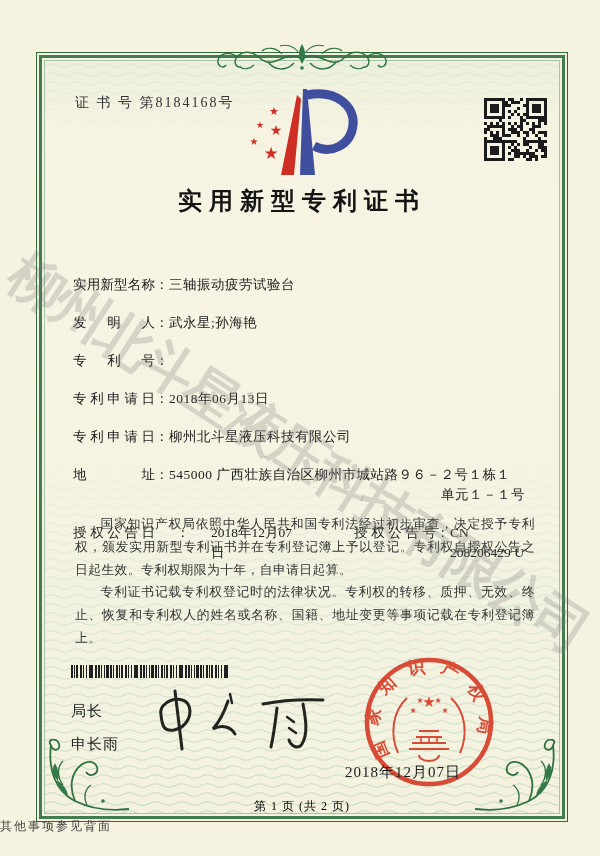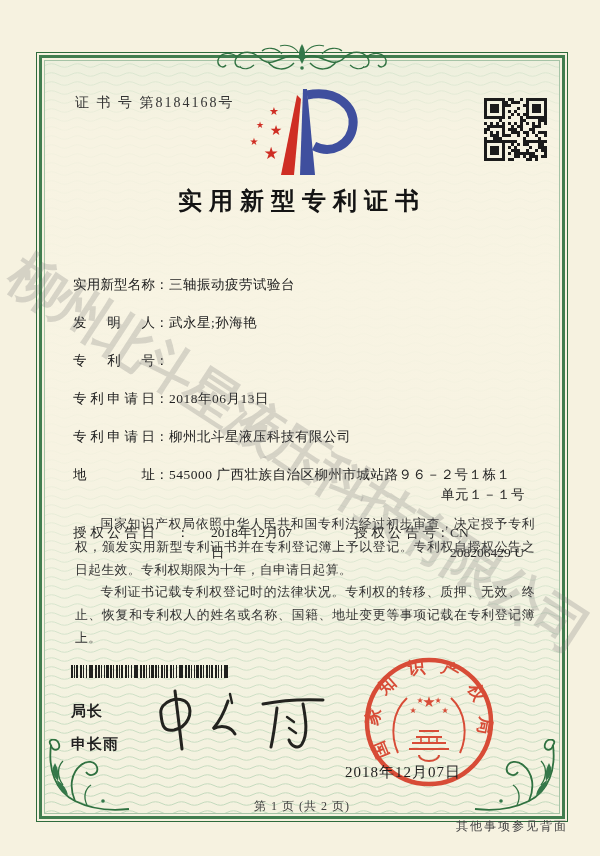--- a/index.html
+++ b/index.html
@@ -47,26 +47,26 @@
   .paras{position:absolute;left:30px;top:452px;width:460px;font-size:12.8px;line-height:1.78;
     text-align:justify;color:#333;z-index:2;letter-spacing:0.4px;}
   .paras p{margin:0;text-indent:2em;}
   
   .barcode{position:absolute;left:26px;top:604px;width:157px;height:13px;z-index:2;
     background:
       repeating-linear-gradient(90deg,#20201e 0 1px,transparent 1px 5px),
       repeating-linear-gradient(90deg,#20201e 0 2px,transparent 2px 9px),
       repeating-linear-gradient(90deg,#20201e 0 1px,transparent 1px 3px);}
   .director{position:absolute;left:26px;top:641px;font-size:15px;color:#222;z-index:2;}
-  .director div{margin-bottom:14px;letter-spacing:1px;font-weight:bold;}
+  .director div{margin-bottom:14px;letter-spacing:1px;}
   .signature{position:absolute;left:100px;top:624px;z-index:2;}
   .seal{position:absolute;left:317px;top:594px;width:134px;height:134px;z-index:5;opacity:0.93;}
   .seal-date{position:absolute;left:300px;top:702px;font-size:15px;color:#1d1d1d;z-index:6;letter-spacing:1px;}
-  .page-info{position:absolute;left:0;top:737px;width:100%;text-align:center;font-size:12px;color:#404040;z-index:2;letter-spacing:1px;}
-  .back-note{position:absolute;left:0;top:818px;width:536px;text-align:right;font-size:12px;color:#444;letter-spacing:2px;padding-left:32px;}
+  .page-info{position:absolute;left:0;top:737px;width:100%;text-align:center;font-size:12px;color:#000000;z-index:2;letter-spacing:1px;}
+  .back-note{position:absolute;left:0;top:818px;width:536px;text-align:left;font-size:12px;color:#444;letter-spacing:2px;}
   
   .watermark{position:absolute;left:34px;top:238px;z-index:5;pointer-events:none;
     font-size:55px;font-weight:700;letter-spacing:-3px;
     color:rgba(120,120,120,0.26);white-space:nowrap;
     transform:rotate(33deg);transform-origin:0 0;}
   
   .qr{display:grid;grid-template-rows:repeat(21,3px);grid-template-columns:repeat(21,3px);}
   .qr div.d{background:#1b1b1b;}
 </style>
 </head>

